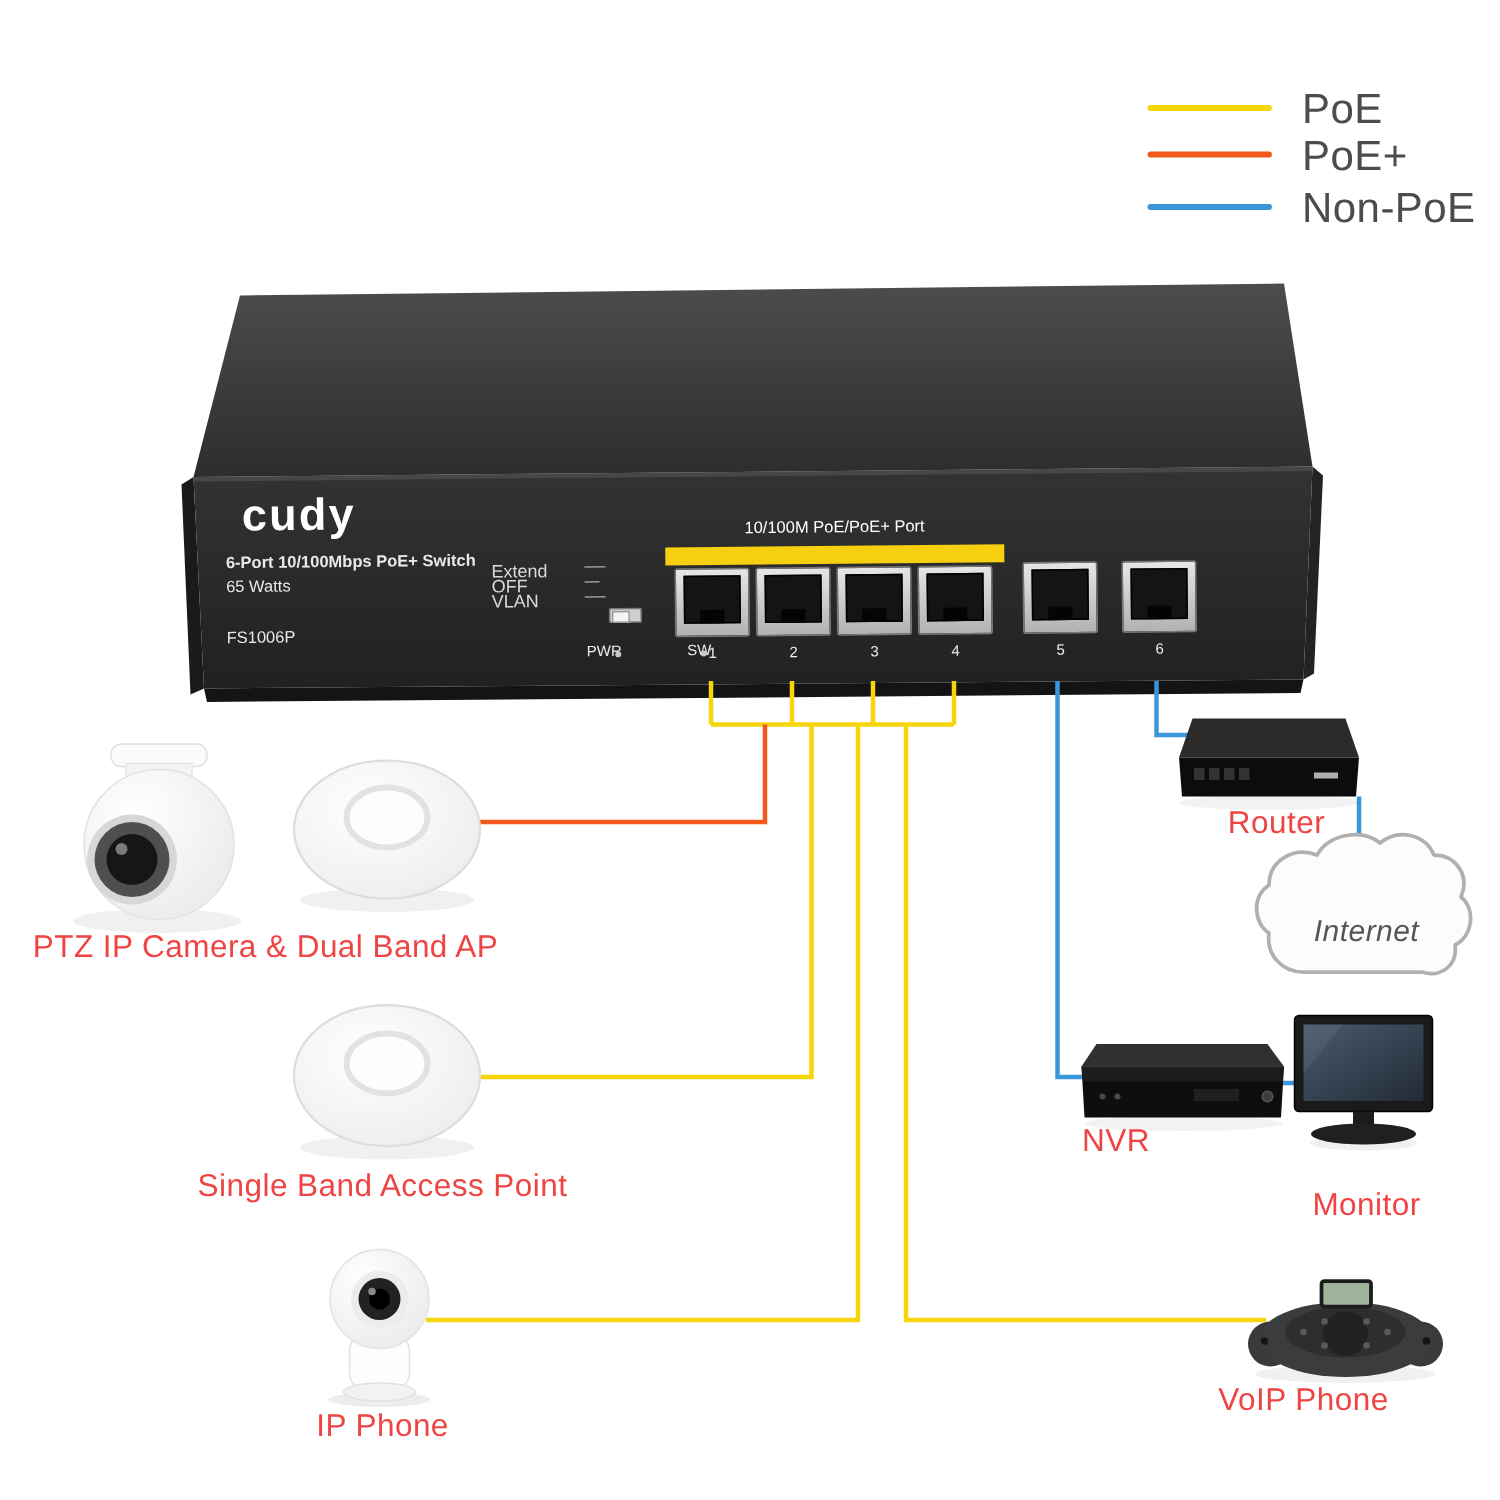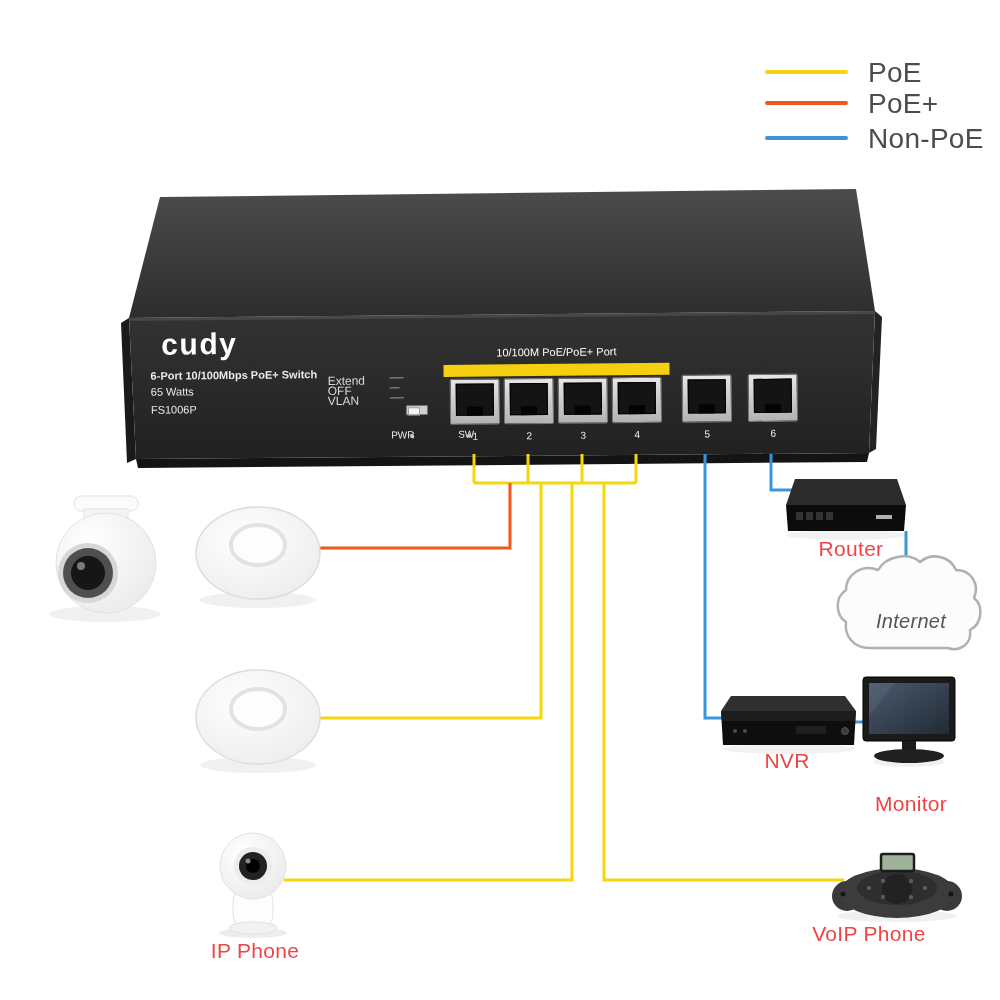--- a/index.html
+++ b/index.html
@@ -197,21 +197,21 @@
 
     <div class="legend-line" style="left: 765px; top: 136px; background: rgb(59, 150, 217);"></div>
     <div class="legend-label" style="left:868px; top:123px">Non-PoE</div>
   </div>
 
   <div class="switch-panel">
     <div class="brand">cudy</div>
 
     <div class="spec b" style="top:54px">6-Port 10/100Mbps PoE+ Switch</div>
     <div class="spec" style="top:70px">65 Watts</div>
-    <div class="spec" style="top:88px">FS1006P</div>
+    <div class="spec" style="top:104px">FS1006P</div>
 
     <div class="dip-label" style="left:202px; top:60px">Extend</div>
     <div class="dip-label" style="left:202px; top:70px">OFF</div>
     <div class="dip-label" style="left:202px; top:80px">VLAN</div>
     <div class="dip-tick" style="left:264px; top:64px; width:14px"></div>
     <div class="dip-tick" style="left:264px; top:74px; width:10px"></div>
     <div class="dip-tick" style="left:264px; top:84px; width:14px"></div>
     <div class="dip-toggle"></div>
 
     <div class="pg-label">10/100M PoE/PoE+ Port</div>
@@ -230,20 +230,22 @@
     <div class="led" style="left:341px; top:121px"></div>
 
     <div class="port-num" style="left:324px; top:118px">1</div>
     <div class="port-num" style="left:378px; top:118px">2</div>
     <div class="port-num" style="left:432px; top:118px">3</div>
     <div class="port-num" style="left:486px; top:118px">4</div>
     <div class="port-num" style="left:556px; top:118px">5</div>
     <div class="port-num" style="left:622px; top:118px">6</div>
   </div>
 
+  <div class="device-label" style="left:177px; top:620px">PTZ IP Camera &amp; Dual Band AP</div>
+  <div class="device-label" style="left:255px; top:779px">Single Band Access Point</div>
   <div class="device-label" style="left:255px; top:939px">IP Phone</div>
   <div class="device-label" style="left:851px; top:537px">Router</div>
   <div class="device-label sm" style="left:911px; top:610px">Internet</div>
-  <div class="device-label" style="left:787px; top:749px">NVR</div>
+  <div class="device-label" style="left:744px; top:749px">NVR</div>
   <div class="device-label" style="left:911px; top:792px">Monitor</div>
   <div class="device-label" style="left:869px; top:922px">VoIP Phone</div>
 
 </div>
 
 </body></html>

